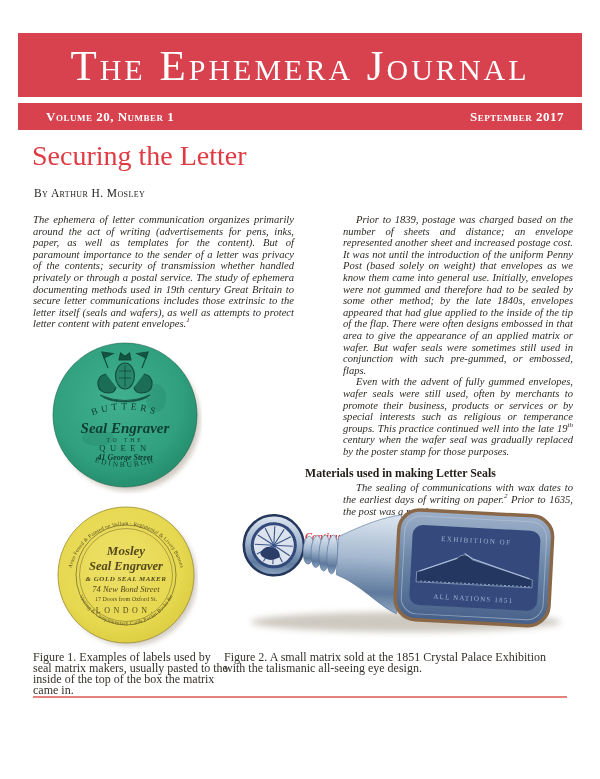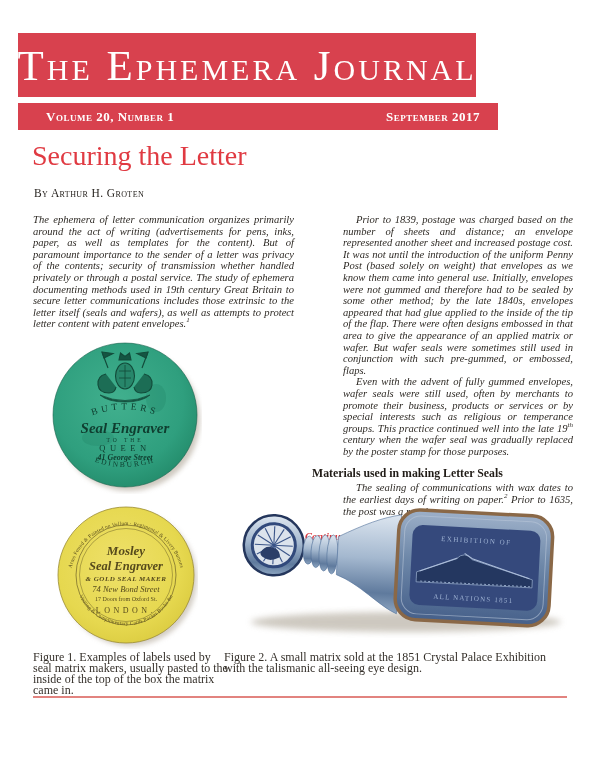--- a/index.html
+++ b/index.html
@@ -1,36 +1,36 @@
 <!DOCTYPE html>
 <html><head>
 <meta charset="utf-8">
 <style>
   html,body{margin:0;padding:0;background:#ffffff;}
   .page{position:relative;width:600px;height:779px;background:#ffffff;overflow:hidden;
         font-family:"Liberation Serif", serif;}
-  .masthead{position:absolute;left:18px;top:33px;width:458px;height:64px;background:#d8414e;
+  .masthead{position:absolute;left:18px;top:33px;width:564px;height:64px;background:#d8414e;
         display:flex;align-items:center;justify-content:center;}
   .masthead-title{font-variant:small-caps;color:#ffffff;font-size:43px;line-height:1;
         letter-spacing:3px;white-space:nowrap;}
-  .volbar{position:absolute;left:18px;top:103px;width:480px;height:27px;background:#d8414e;
+  .volbar{position:absolute;left:18px;top:103px;width:564px;height:27px;background:#d8414e;
         box-sizing:border-box;display:flex;align-items:center;justify-content:space-between;
         padding:0 18px 0 28px;color:#ffffff;font-variant:small-caps;font-weight:bold;
         font-size:13px;letter-spacing:.5px;}
   .article-title{position:absolute;left:32px;top:141px;margin:0;color:#e03a42;
         font-size:28px;font-weight:500;line-height:1.05;}
   .byline{position:absolute;left:34px;top:187px;font-variant:small-caps;font-size:11.5px;
         letter-spacing:.4px;color:#26221e;}
   .col{position:absolute;top:214px;}
   .leftcol{left:33px;width:261px;}
   .rightcol{left:305px;width:268px;}
   p.body{margin:0;font-size:10.6px;line-height:11.6px;text-align:justify;color:#2e2a25;font-style:italic;}
   p.indent{text-indent:13px;margin-left:38px;}
   sup{font-size:7px;line-height:0;vertical-align:super;}
-  .colheading{margin:9px 0 1px 7px;font-size:11.8px;font-weight:bold;color:#211c17;}
+  .colheading{margin:9px 0 1px 0;font-size:11.8px;font-weight:bold;color:#211c17;}
   .continued{margin-top:14px;text-align:left;font-style:italic;font-weight:600;
         color:#d9383f;font-size:10.5px;}
   .fig{position:absolute;}
   .fig-green{left:48px;top:338px;}
   .fig-yellow{left:54px;top:503px;}
   .fig-blue{left:231px;top:494px;}
   .caption{position:absolute;font-size:12px;line-height:11px;color:#35302a;}
   .cap1{left:33px;top:652px;width:196px;}
   .cap2{left:224px;top:652px;width:334px;}
   .redrule{position:absolute;left:33px;top:696px;width:534px;height:2px;background:#e2837f;}
@@ -44,21 +44,21 @@
   <div class="masthead">
     <div class="masthead-title">The Ephemera Journal</div>
   </div>
 
   <div class="volbar">
     <span>Volume 20, Number 1</span>
     <span>September 2017</span>
   </div>
 
   <h1 class="article-title">Securing the Letter</h1>
-  <div class="byline">By Arthur H. Groten</div>
+  <div class="byline">By Arthur H. Mosley</div>
 
   <div class="col leftcol">
     <p class="body"><span>The ephemera of letter communication organizes primarily around the act of writing (advertisements for pens, inks, paper, as well as templates for the content). But of paramount importance to the sender of a letter was privacy of the contents; security of transmission whether handled privately or through a postal service. The study of ephemera documenting methods used in 19th century Great Britain to secure letter communications includes those extrinsic to the letter itself (seals and wafers), as well as attempts to protect letter content with patent envelopes.</span><sup>1</sup></p>
   </div>
 
   <div class="col rightcol">
     <p class="body indent"><span>Prior to 1839, postage was charged based on the number of sheets and distance; an envelope represented another sheet and increased postage cost. It was not until the introduction of the uniform Penny Post (based solely on weight) that envelopes as we know them came into general use. Initially, envelopes were not gummed and therefore had to be sealed by some other method; by the late 1840s, envelopes appeared that had glue applied to the inside of the tip of the flap. There were often designs embossed in that area to give the appearance of an applied matrix or wafer. But wafer seals were sometimes still used in conjunction with such pre-gummed, or embossed, flaps.</span></p>
     <p class="body indent"><span>Even with the advent of fully gummed envelopes, wafer seals were still used, often by merchants to promote their business, products or services or by special interests such as religious or temperance groups. This practice continued well into the late 19</span><sup>th</sup><span> century when the wafer seal was gradually replaced by the poster stamp for those purposes.</span></p>
     <p class="colheading">Materials used in making Letter Seals</p>
     <p class="body indent"><span>The sealing of communications with wax dates to the earliest days of writing on paper.</span><sup>2</sup><span> Prior to 1635, the post was a royal</span></p>

